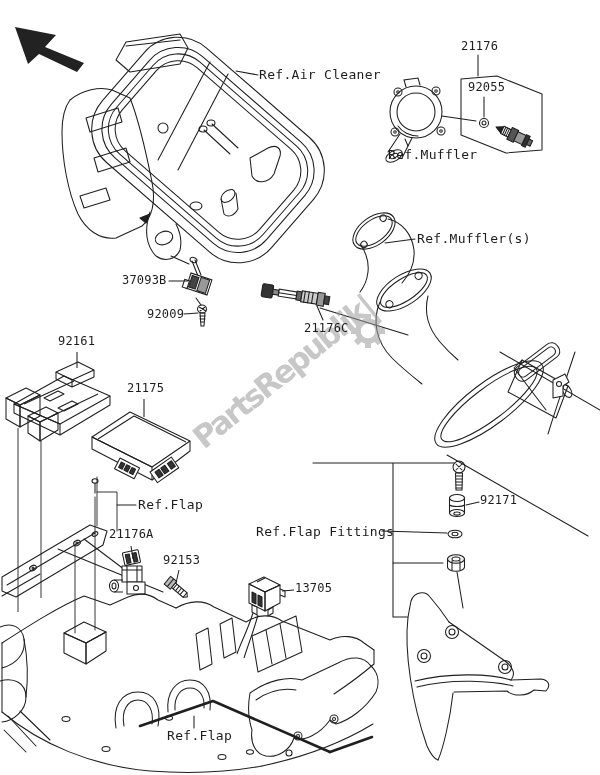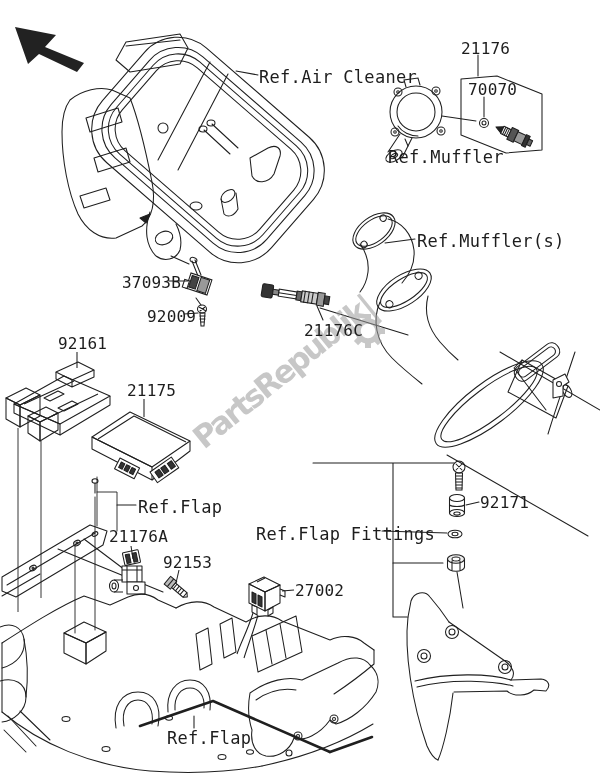--- a/index.html
+++ b/index.html
@@ -1,21 +1,21 @@
 <!DOCTYPE html>
 <html><head>
 <meta charset="utf-8">
 <style>
   html,body{margin:0;padding:0;background:#fff;}
   .stage{position:relative;width:600px;height:775px;background:#ffffff;overflow:hidden;
          font-family:"DejaVu Sans Mono","Liberation Mono",monospace;}
   .stage svg{position:absolute;left:0;top:0;}
-  .lbl{position:absolute;font-size:17px;line-height:1.15;letter-spacing:0.3px;
+  .lbl{position:absolute;font-size:13px;line-height:1.15;letter-spacing:0.3px;
        color:#1d1d1d;white-space:nowrap;}
-  .pn{font-size:16px;letter-spacing:0.2px;text-align:center;}
+  .pn{font-size:12px;letter-spacing:0.2px;text-align:center;}
 </style>
 </head>
 <body>
 
 <div class="stage">
 
 <svg width="600" height="775" viewBox="0 0 600 775">
 
   <g>
     <path d="M15,27 L56,35 L45,47 L84,63 L77,72 L39,54 L28,64 Z" fill="#222" stroke="none"></path>
@@ -343,29 +343,29 @@
         <rect x="-3" y="-17" width="6" height="7" transform="rotate(225)"></rect>
         <rect x="-3" y="-17" width="6" height="7" transform="rotate(270)"></rect>
         <rect x="-3" y="-17" width="6" height="7" transform="rotate(315)"></rect>
       </g>
     </g>
   </g>
 </svg>
 
   <div class="lbl" style="left:259px;top:68px">Ref.Air Cleaner</div>
   <div class="lbl pn" style="left:461px;top:40px">21176</div>
-  <div class="lbl pn" style="left:468px;top:81px">70070</div>
+  <div class="lbl pn" style="left:468px;top:81px">92055</div>
   <div class="lbl" style="left:388px;top:148px">Ref.Muffler</div>
   <div class="lbl" style="left:417px;top:232px">Ref.Muffler(s)</div>
   <div class="lbl pn" style="left:122px;top:274px">37093B</div>
   <div class="lbl pn" style="left:147px;top:308px">92009</div>
   <div class="lbl pn" style="left:304px;top:322px">21176C</div>
   <div class="lbl pn" style="left:58px;top:335px">92161</div>
   <div class="lbl pn" style="left:127px;top:382px">21175</div>
   <div class="lbl" style="left:138px;top:498px">Ref.Flap</div>
   <div class="lbl pn" style="left:109px;top:528px">21176A</div>
   <div class="lbl pn" style="left:163px;top:554px">92153</div>
   <div class="lbl" style="left:256px;top:525px">Ref.Flap Fittings</div>
-  <div class="lbl pn" style="left:295px;top:582px">27002</div>
+  <div class="lbl pn" style="left:295px;top:582px">13705</div>
   <div class="lbl pn" style="left:480px;top:494px">92171</div>
   <div class="lbl" style="left:167px;top:729px">Ref.Flap</div>
 
 </div>
 
 </body></html>

